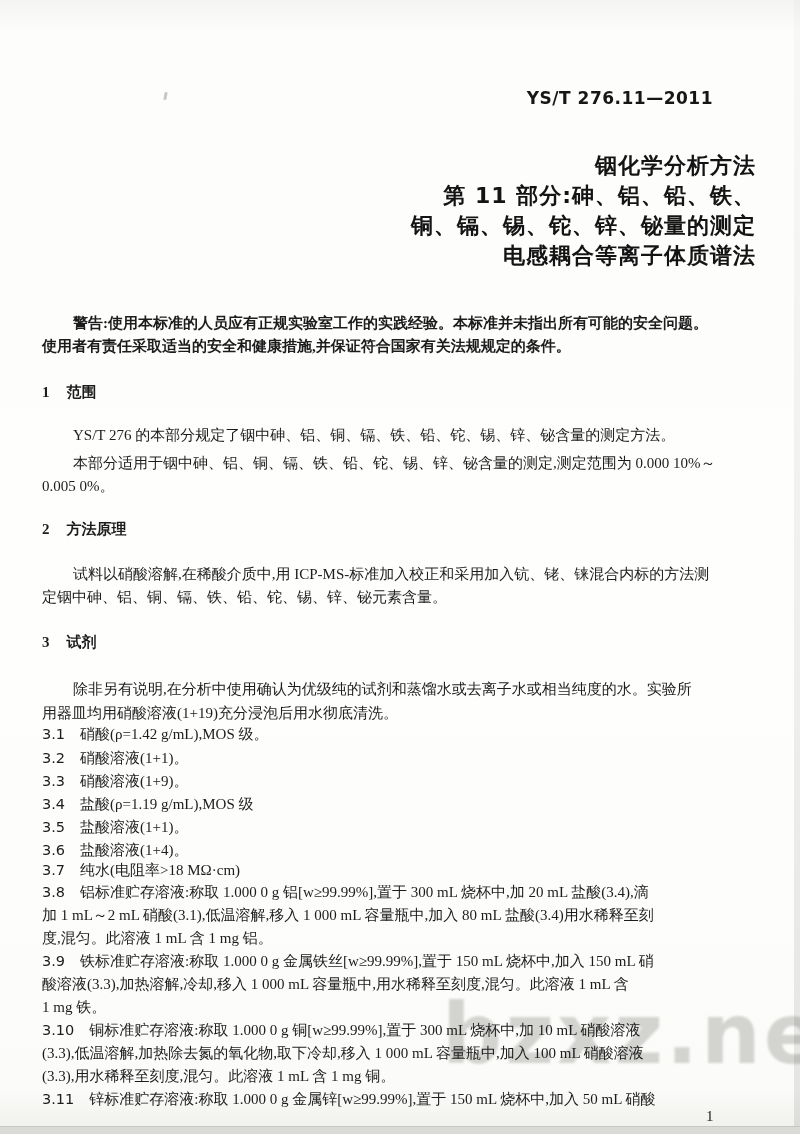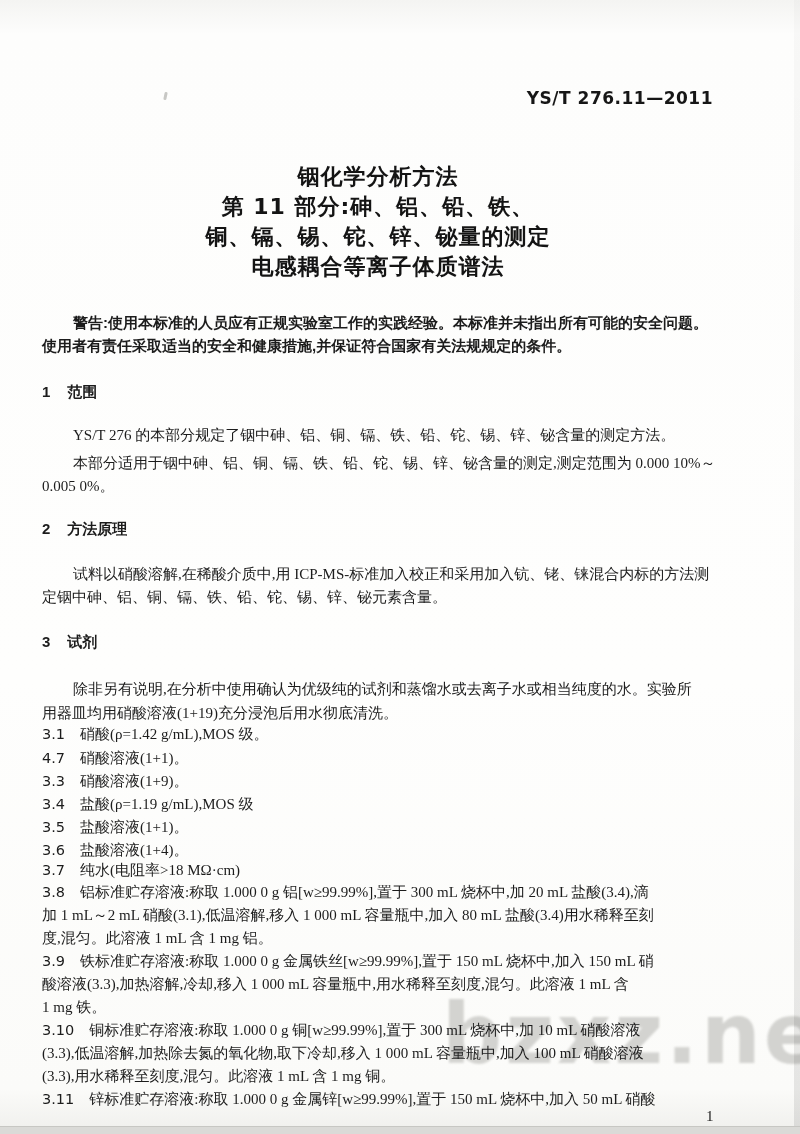--- a/index.html
+++ b/index.html
@@ -3,28 +3,28 @@
 <meta charset="utf-8">
 <style>
   html,body{margin:0;padding:0;background:#e9e9e7;}
   .page{position:relative;width:800px;height:1134px;margin:0 auto;overflow:hidden;
         background:linear-gradient(180deg,#f4f4f2 0%,#fdfdfc 3%,#fefefd 60%,#fbfbf9 96%,#efefec 100%);
         color:#1b1b1b;}
   .ln{position:absolute;left:42px;white-space:nowrap;z-index:2;
       font:15px/22px "Liberation Serif","DejaVu Serif",serif;color:#1c1c1c;}
   .ind{padding-left:31px;}
   .b{font-weight:700;}
-  .gothic{font-family:Liberation Sans, sans-serif;}
+  .gothic{font-family:Liberation Serif, serif;}
   .hnum{display:inline-block;margin-right:17px;font-weight:700;}
   .inum{display:inline-block;margin-right:15px;font-weight:400;
         font-family:"DejaVu Sans","Liberation Sans",sans-serif;font-size:14.5px;}
   .term{font-weight:400;font-family:"DejaVu Sans","Liberation Sans",sans-serif;}
   .stdcode{position:absolute;top:88px;right:87px;z-index:2;letter-spacing:.5px;
         font:700 17px/20px "DejaVu Sans","Liberation Sans",sans-serif;color:#161616;}
-  .title{position:absolute;top:162px;left:0;width:756px;text-align:center;z-index:2;
+  .title{position:absolute;top:151px;left:0;width:756px;text-align:right;z-index:2;
         font:700 22px/30px "DejaVu Sans","Liberation Sans",sans-serif;color:#141414;}
   .title div{letter-spacing:1px;}
   .wm{position:absolute;left:442px;top:988px;z-index:1;pointer-events:none;
         font:800 84px/92px "DejaVu Sans","Liberation Sans",sans-serif;
         color:#d3d3d0;letter-spacing:3px;filter:blur(1.2px);}
   .pno{position:absolute;top:1105px;left:706px;z-index:2;
         font:15px/22px "Liberation Serif","DejaVu Serif",serif;color:#222;}
   .edge-bottom{position:absolute;left:0;top:1126px;width:800px;height:8px;z-index:3;
         background:#dadad7;border-top:1px solid #c7c7c3;}
   .edge-right{position:absolute;top:0;left:794px;width:6px;height:1134px;z-index:3;
@@ -68,21 +68,21 @@
   <div class="ln b gothic" style="top:631px">
     <span class="hnum">3</span><span>试剂</span>
   </div>
   <div class="ln ind" style="top:678px">除非另有说明,在分析中使用确认为优级纯的试剂和蒸馏水或去离子水或相当纯度的水。实验所</div>
   <div class="ln" style="top:702px">用器皿均用硝酸溶液(1+19)充分浸泡后用水彻底清洗。</div>
 
   <div class="ln" style="top:723px">
     <span class="inum">3.1</span><span class="term">硝酸</span><span>(ρ=1.42 g/mL),MOS 级。</span>
   </div>
   <div class="ln" style="top:747px">
-    <span class="inum">4.7</span><span class="term">硝酸溶液</span><span>(1+1)。</span>
+    <span class="inum">3.2</span><span class="term">硝酸溶液</span><span>(1+1)。</span>
   </div>
   <div class="ln" style="top:770px">
     <span class="inum">3.3</span><span class="term">硝酸溶液</span><span>(1+9)。</span>
   </div>
   <div class="ln" style="top:793px">
     <span class="inum">3.4</span><span class="term">盐酸</span><span>(ρ=1.19 g/mL),MOS 级</span>
   </div>
   <div class="ln" style="top:816px">
     <span class="inum">3.5</span><span class="term">盐酸溶液</span><span>(1+1)。</span>
   </div>

